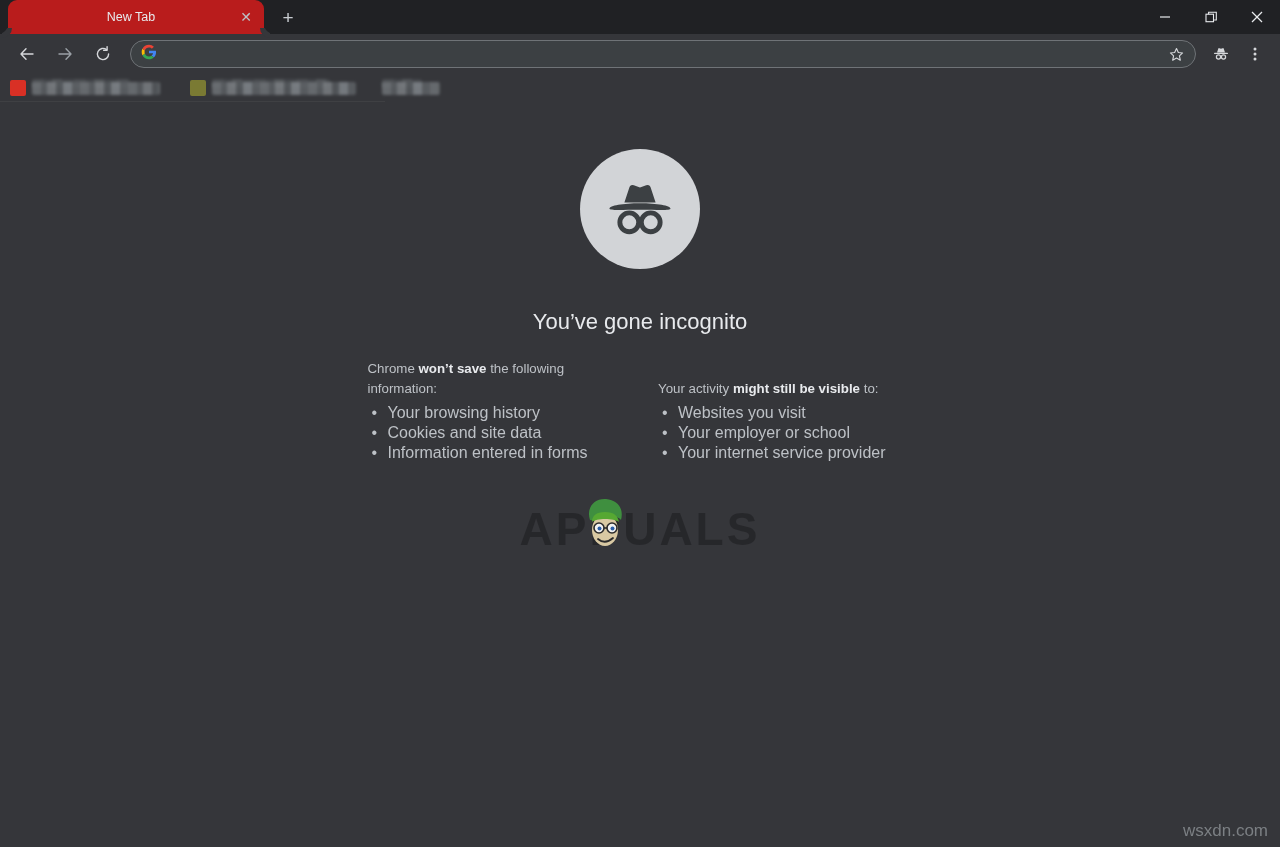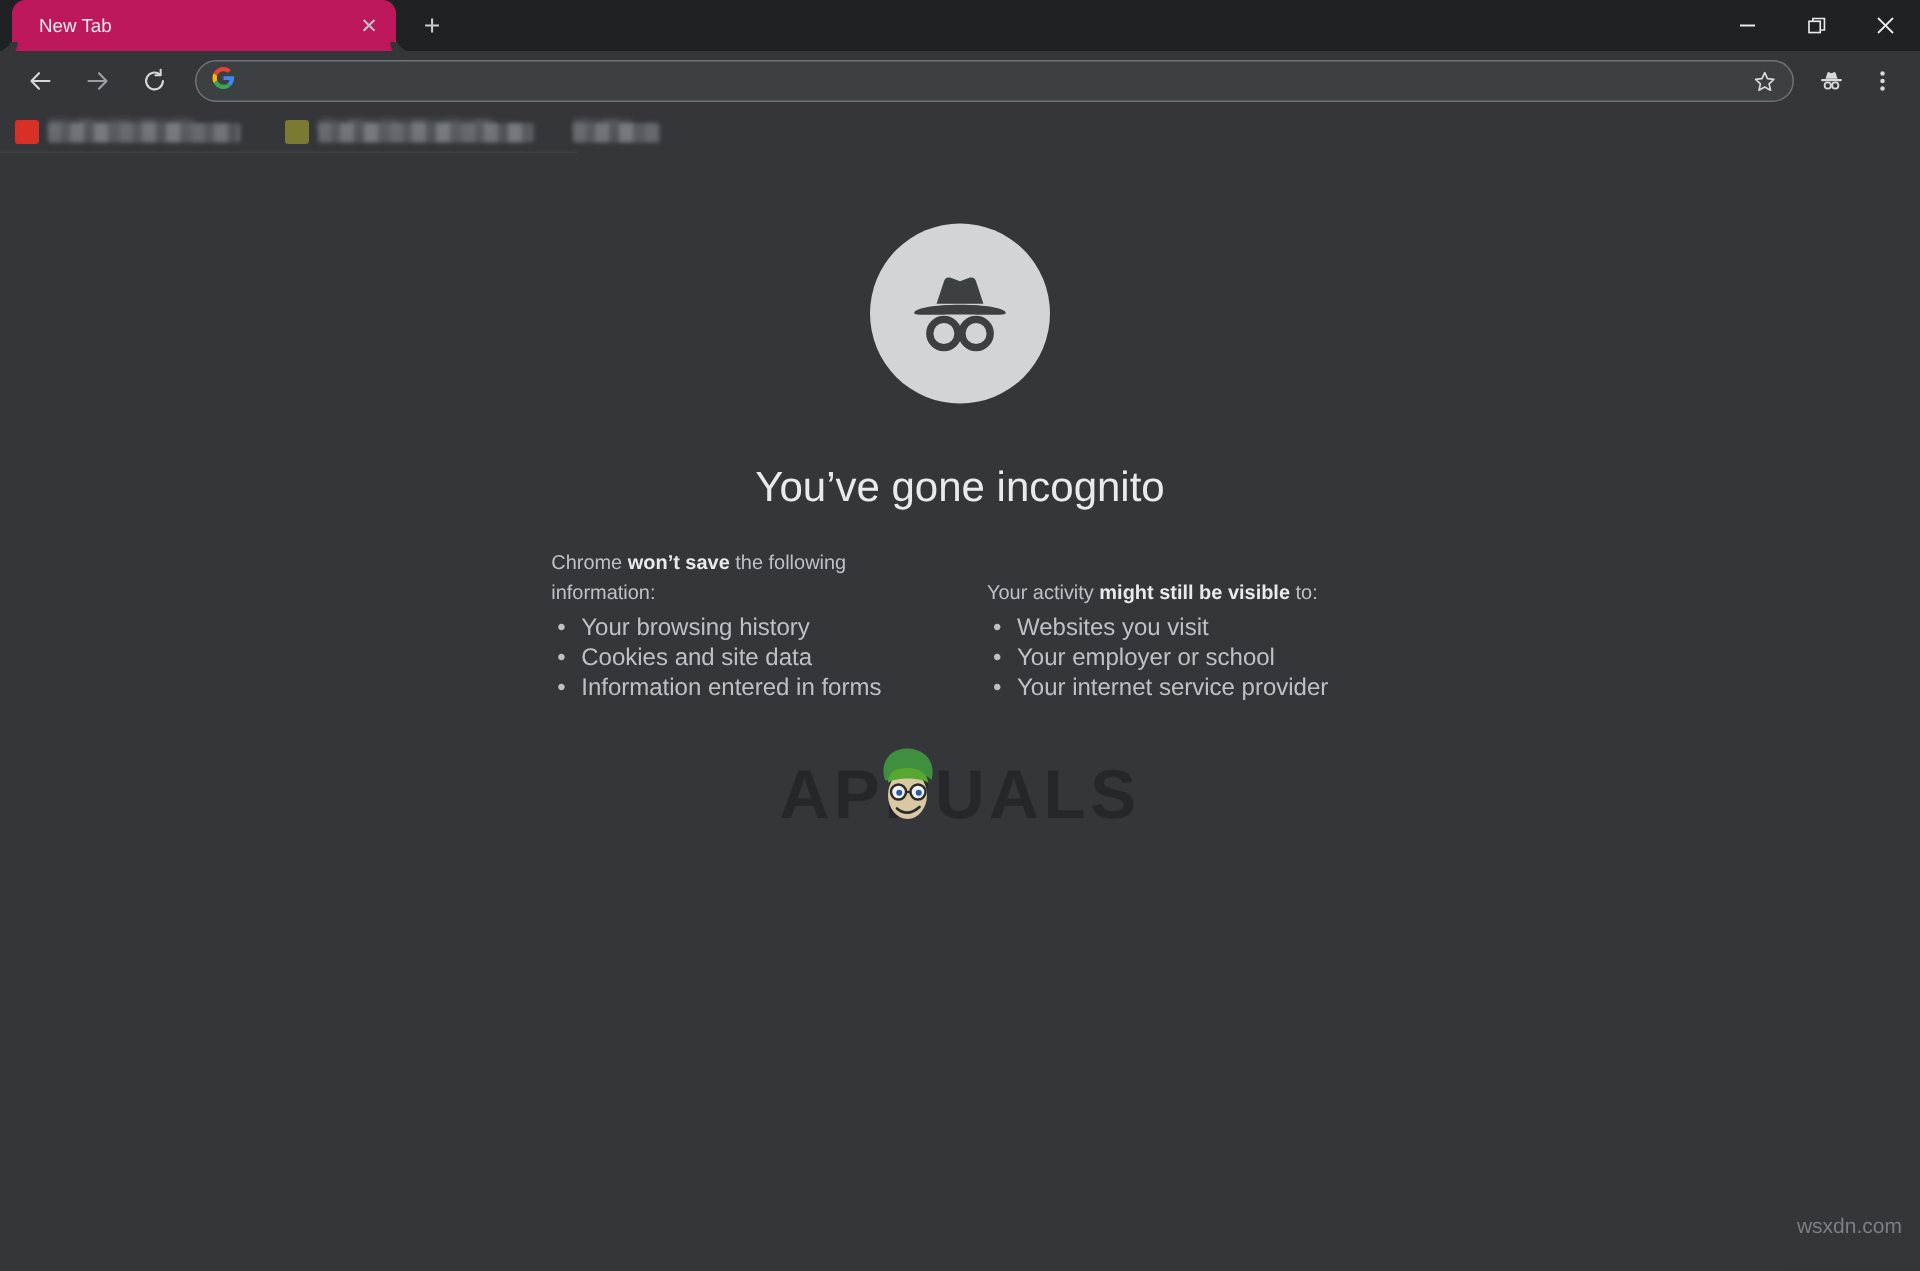--- a/index.html
+++ b/index.html
@@ -14,26 +14,27 @@
   .tabstrip {
     position: relative;
     height: 34px;
     background: #202124;
     display: flex;
     align-items: flex-end;
   }
   .tab {
     position: relative;
     width: 256px; height: 34px;
-    background: #be185d;
+    background: #b91c1c;
     border-top-left-radius: 9px;
     border-top-right-radius: 9px;
     display: flex; align-items: center;
     padding: 0 8px 0 18px;
     margin-left: 8px;
+    text-align: center;
   }
   .tab::before, .tab::after {
     content: ""; position: absolute; bottom: 0;
     width: 10px; height: 10px;
     background: transparent;
   }
   .tab::before { left: -10px; border-bottom-right-radius: 10px; box-shadow: 4px 4px 0 0 #35363a; }
   .tab::after  { right: -10px; border-bottom-left-radius: 10px; box-shadow: -4px 4px 0 0 #35363a; }
   .tab-title {
     flex: 1;
@@ -139,21 +140,21 @@
   }
   .incog-circle {
     width: 120px; height: 120px; border-radius: 50%;
     background: #d2d4d7;
     margin-top: 47px;
     display: flex; align-items: center; justify-content: center;
   }
   .heading {
     margin-top: 40px;
     color: #e8eaed;
-    font-size: 28px;
+    font-size: 22px;
     font-weight: 400;
   }
   .para {
     margin-top: 29px;
     width: 545px;
     color: #bdc1c6;
     font-size: 13.3px;
     line-height: 20px;
   }
   .link { color: #8ab4f8; text-decoration: none; }
@@ -201,23 +202,23 @@
     color: rgba(20,20,22,0.42);
     font-family: "Liberation Sans", sans-serif;
   }
   .wm-mascot {
     position: absolute;
     left: 578px; top: -8px;
     width: 56px; height: 62px;
   }
   .credit {
     position: absolute;
-    right: 12px; bottom: 22px;
+    right: 12px; bottom: 6px;
     color: #7b7f83;
-    font-size: 14px;
+    font-size: 17px;
   }
 </style>
 </head>
 <body>
 
 <div class="tabstrip">
 
   <div class="tab">
     <span class="tab-title">New Tab</span>
     <span class="tab-close">✕</span>

